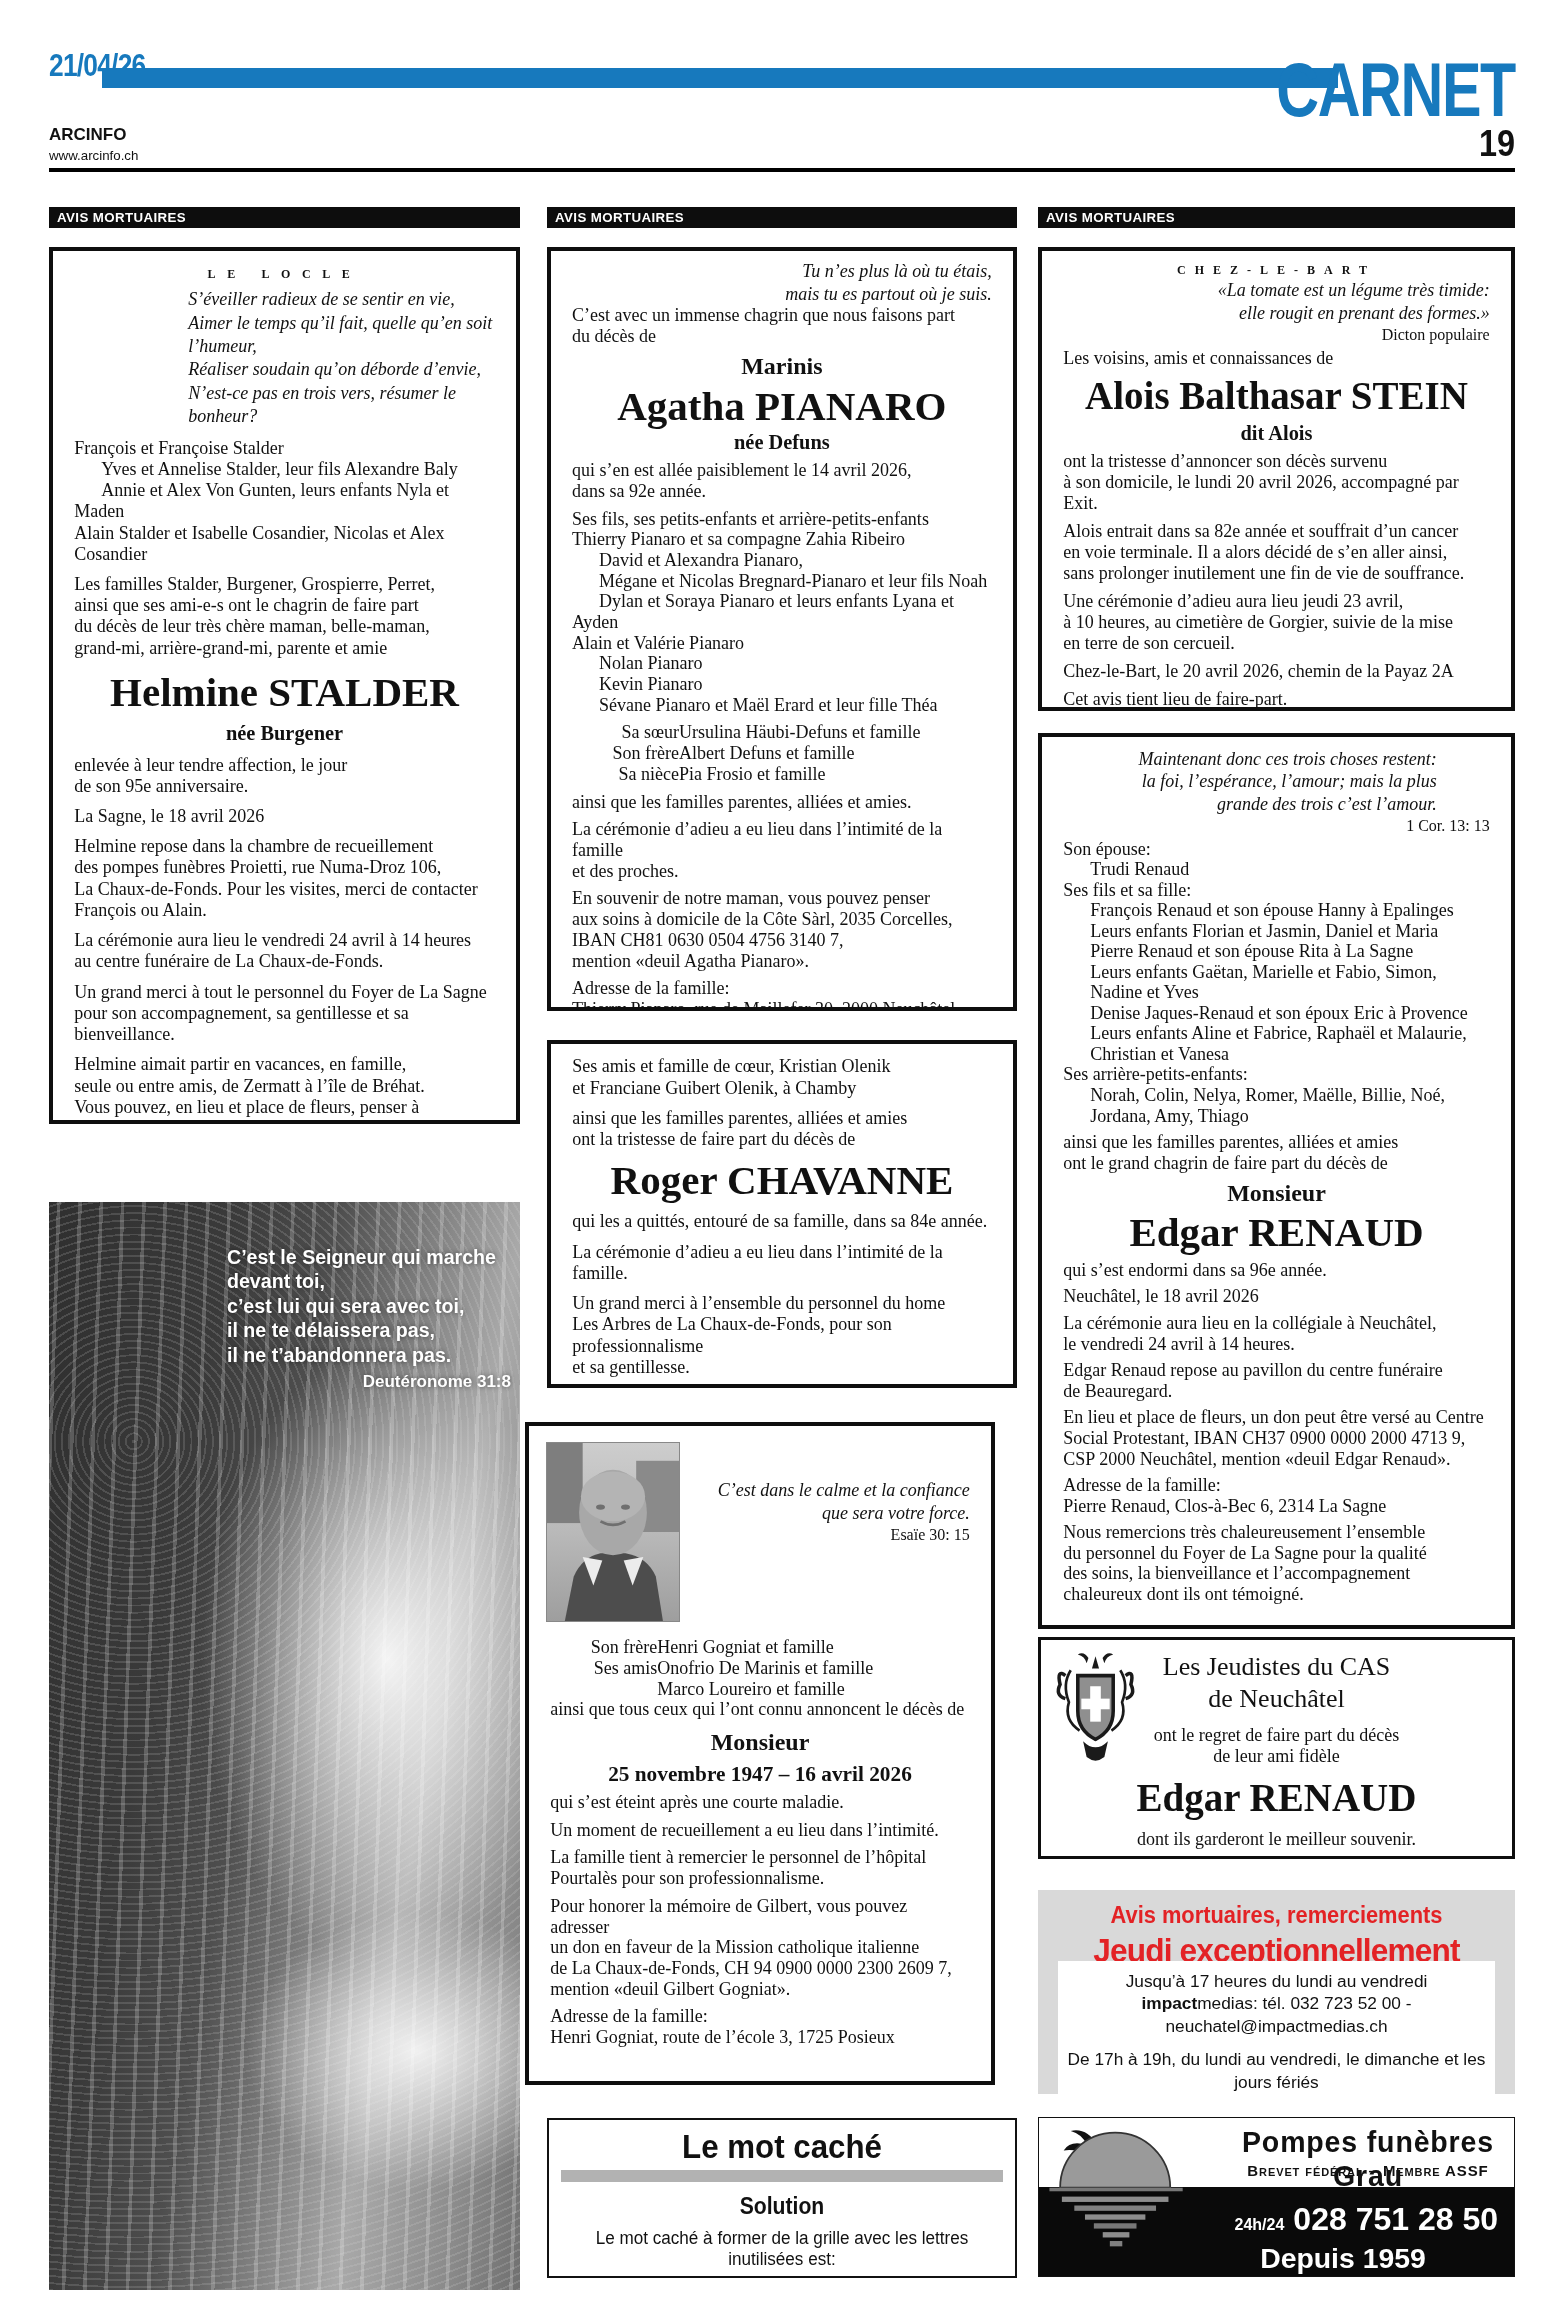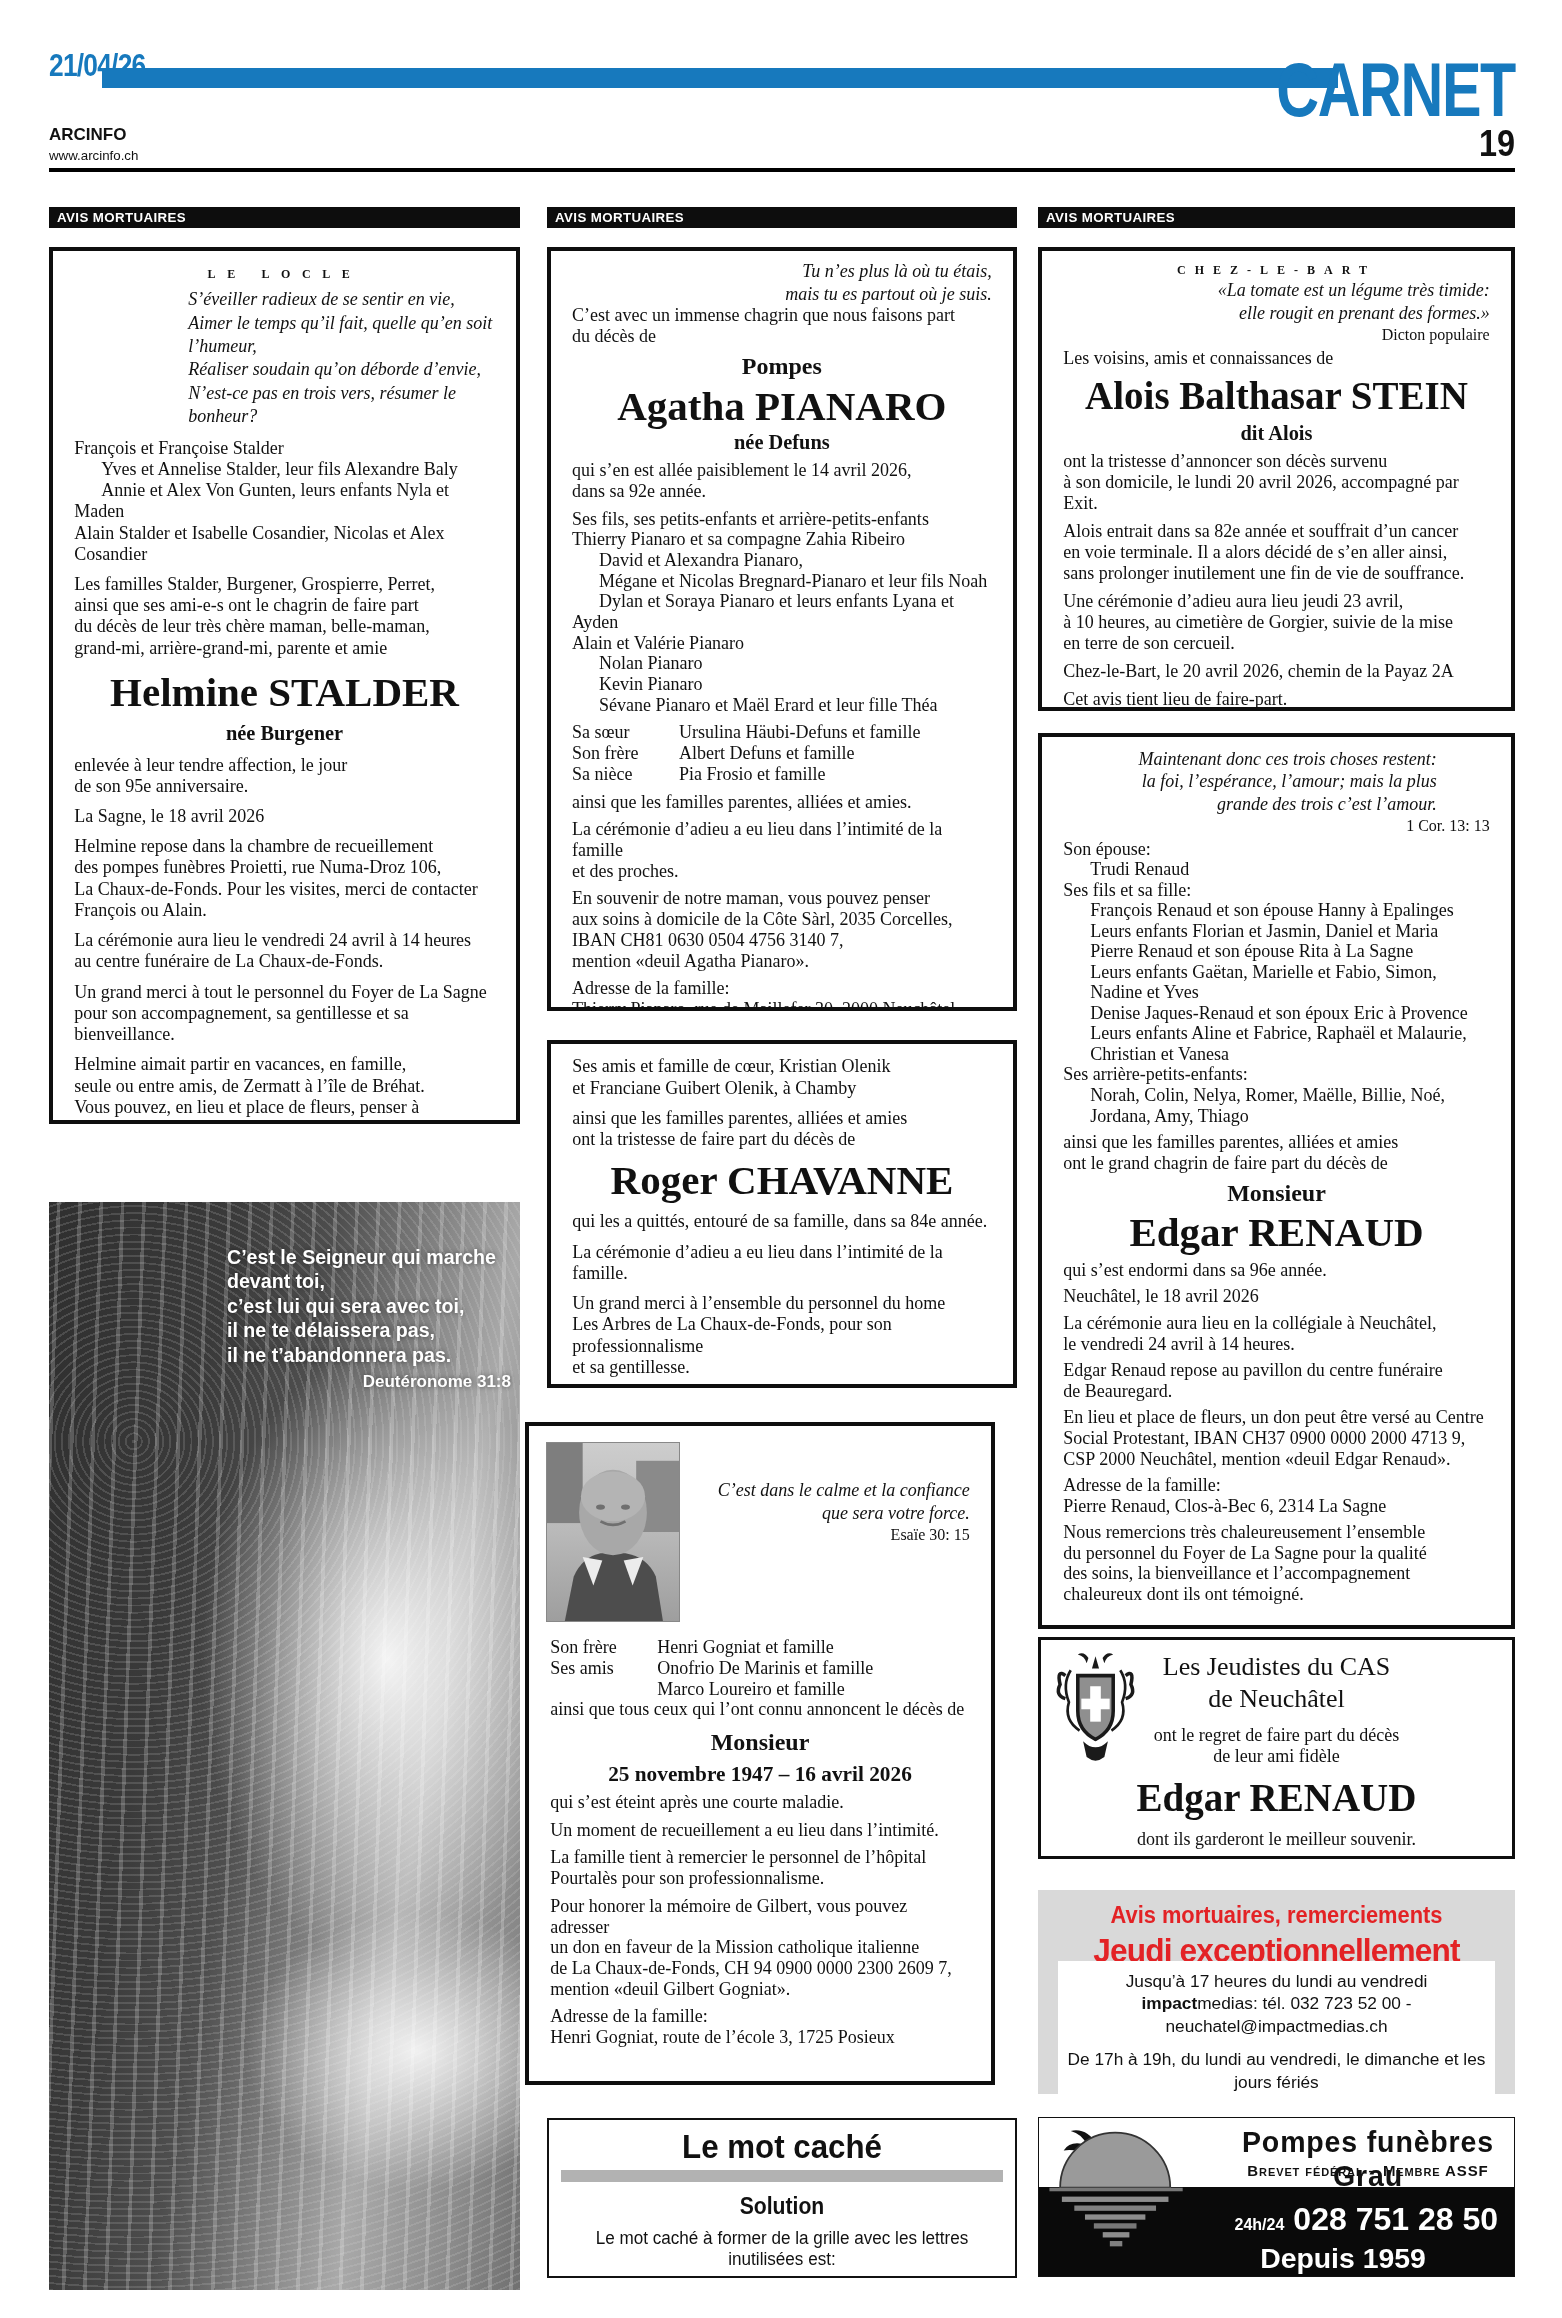--- a/index.html
+++ b/index.html
@@ -28,21 +28,21 @@
   .p{margin:9px 0 0;}
   .p0{margin:0;}
   .place{text-align:center;font-size:12px;font-weight:700;letter-spacing:11.6px;margin:3.6px 0 7.1px;}
   .epi{font-style:italic;text-align:right;font-size:18px;line-height:1.25;}
   .epiref{text-align:right;font-size:16px;margin-top:1.8px;}
   .bigname{text-align:center;font-weight:700;font-size:41px;line-height:1.05;margin:12.4px 0 3.6px;}
   .honor{text-align:center;font-weight:700;font-size:24px;margin:12.4px 0 0;}
   .subname{text-align:center;font-weight:700;font-size:20.4px;margin:7.1px 0 3.6px;}
   .dates{text-align:center;font-weight:700;font-size:21.3px;margin:5.3px 0 1.8px;}
   .relrow{display:flex;}
-  .rellab{width:107px;flex:none;}
+  .rellab{width:107px;flex:none;text-align:right;}
   
   .waterfall{left:49px;top:1202px;width:471px;height:1088px;
      background:
        radial-gradient(ellipse 267px 445px at 72% 42%, rgba(255,255,255,.9), rgba(255,255,255,0) 70%),
        radial-gradient(ellipse 284px 231px at 78% 78%, rgba(255,255,255,.85), rgba(255,255,255,0) 60%),
        repeating-linear-gradient(92deg, rgba(255,255,255,0) 0 8px, rgba(255,255,255,.20) 8px 11.6px, rgba(255,255,255,0) 11.6px 21.3px),
        repeating-radial-gradient(circle at 18% 22%, rgba(220,220,220,.16) 0 1.8px, rgba(0,0,0,0) 1.8px 7.1px),
        linear-gradient(100deg, #2f2f2f 0%, #3a3a3a 28%, #4e4e4e 44%, #7d7d7d 58%, #a9a9a9 72%, #8c8c8c 88%, #707070 100%);}
   .verse{position:absolute;left:178px;top:43px;width:284px;color:#fff;font-weight:700;
      font-size:19.6px;line-height:1.25;text-shadow:0 0 5.3px rgba(0,0,0,.55);}
@@ -152,21 +152,21 @@
 il ne t’abandonnera pas.</div>
       <div class="verseref">Deutéronome 31:8</div>
     </div>
   </div>
 
   <div class="abs notice" style="left:547px;top:247px;width:470px;height:764px;line-height:1.15;padding-top:9px;padding-left:21px;">
     <div class="epi ml">Tu n’es plus là où tu étais,
 mais tu es partout où je suis.</div>
     <div class="p0 ml">C’est avec un immense chagrin que nous faisons part
 du décès de</div>
-    <div class="honor" style="margin-top:7.1px;">Pompes</div>
+    <div class="honor" style="margin-top:7.1px;">Marinis</div>
     <div class="bigname" style="margin:3.6px 0 0;">Agatha PIANARO</div>
     <div class="subname" style="margin-top:3.6px;">née Defuns</div>
     <div class="p ml" style="margin-top:5.3px;">qui s’en est allée paisiblement le 14 avril 2026,
 dans sa 92e année.</div>
     <div class="p ml" style="margin-top:7.1px;">Ses fils, ses petits-enfants et arrière-petits-enfants
 Thierry Pianaro et sa compagne Zahia Ribeiro
   David et Alexandra Pianaro,
   Mégane et Nicolas Bregnard-Pianaro et leur fils Noah
   Dylan et Soraya Pianaro et leurs enfants Lyana et Ayden
 Alain et Valérie Pianaro

